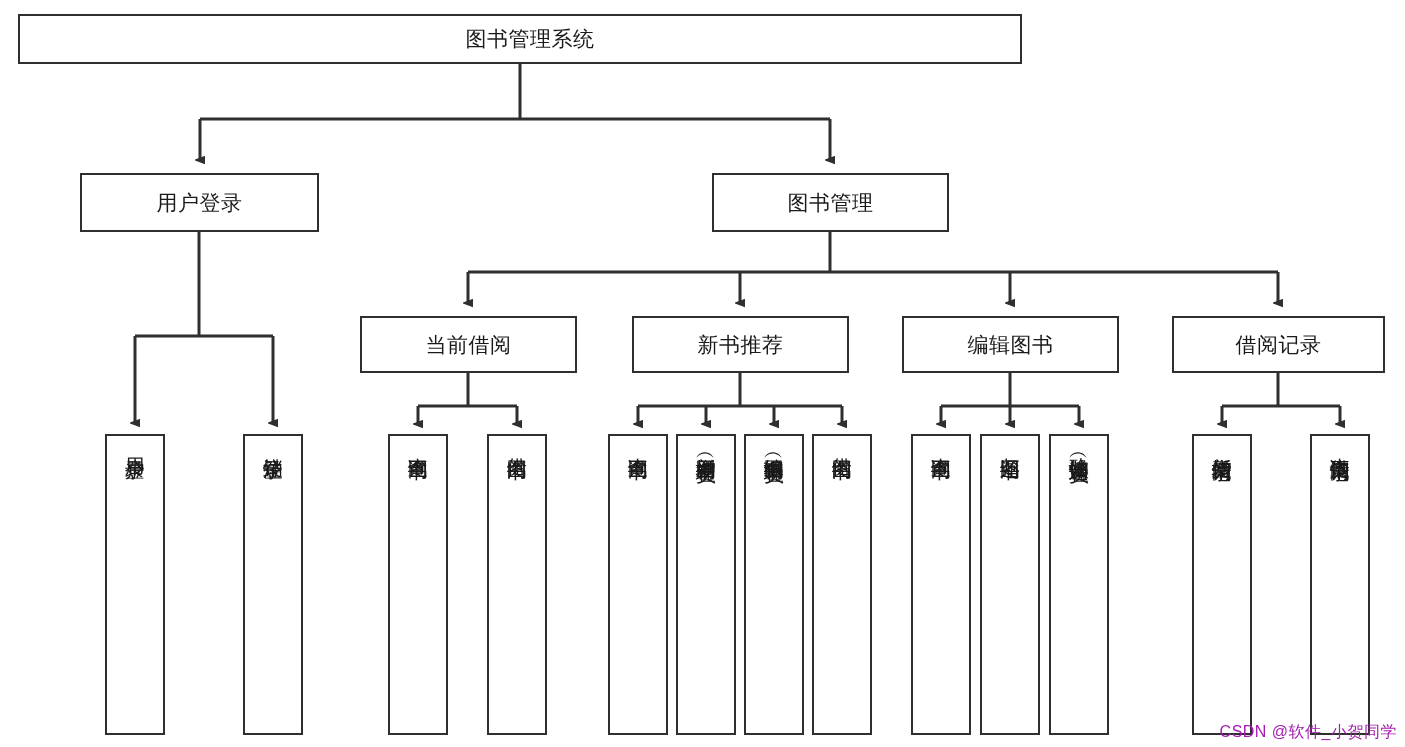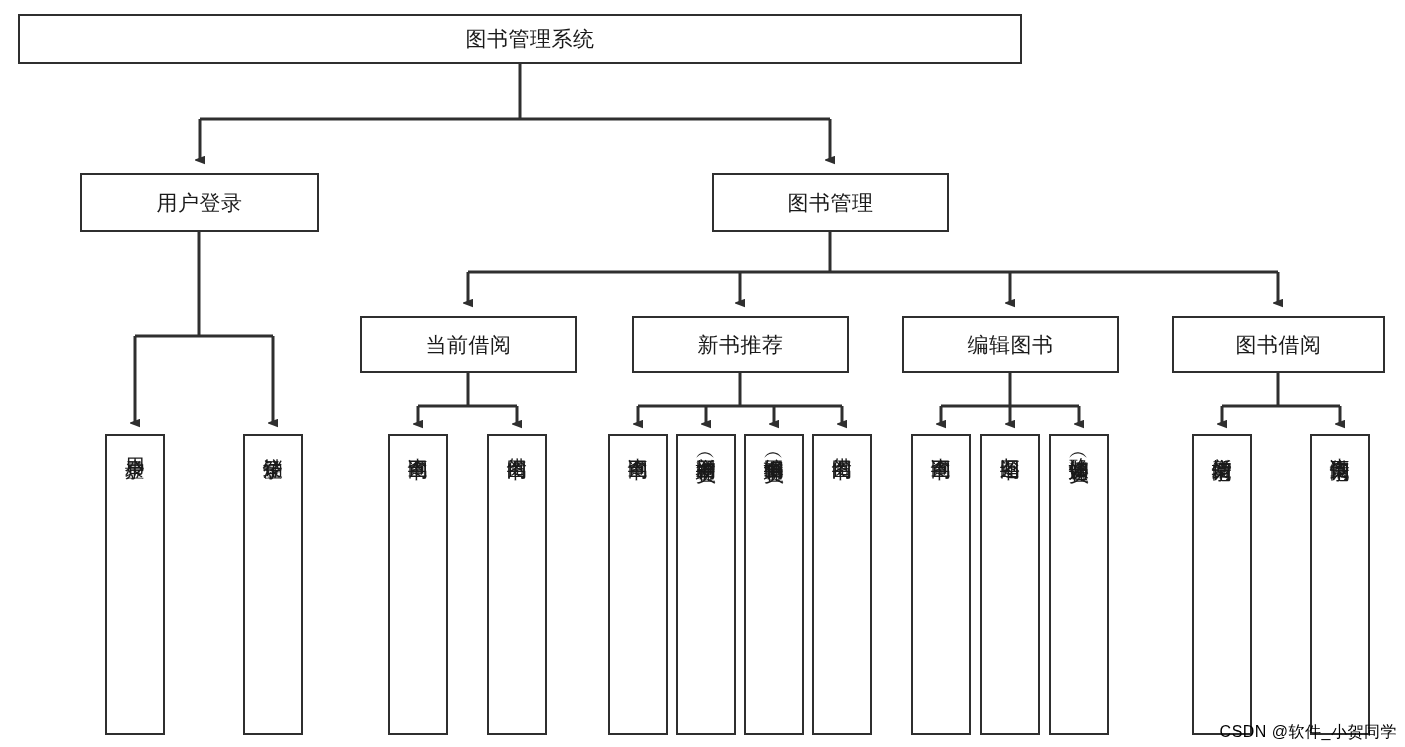--- a/index.html
+++ b/index.html
@@ -55,21 +55,21 @@
   }
   .node .hlabel {
     display: block;
     white-space: nowrap;
   }
   #watermark {
     position: absolute;
     right: 8px;
     bottom: 4px;
     font-size: 16px;
-    color: #000000;
+    color: #a21caf;
     letter-spacing: 0.5px;
     white-space: nowrap;
     user-select: none;
   }
 </style>
 </head>
 <body>
 
 <div id="diagram-root">
 
@@ -137,21 +137,21 @@
   <div class="node horizontal" style="left:360px; top:316px; width:217px; height:57px;">
     <span class="hlabel">当前借阅</span>
   </div>
   <div class="node horizontal" style="left:632px; top:316px; width:217px; height:57px;">
     <span class="hlabel">新书推荐</span>
   </div>
   <div class="node horizontal" style="left:902px; top:316px; width:217px; height:57px;">
     <span class="hlabel">编辑图书</span>
   </div>
   <div class="node horizontal" style="left:1172px; top:316px; width:213px; height:57px;">
-    <span class="hlabel">图书借阅</span>
+    <span class="hlabel">借阅记录</span>
   </div>
 
   <div class="node vertical" style="left:105px; top:434px; width:60px; height:301px;">
     <span class="vlabel">用户登录</span>
   </div>
   <div class="node vertical" style="left:243px; top:434px; width:60px; height:301px;">
     <span class="vlabel">注销登录</span>
   </div>
 
   <div class="node vertical" style="left:388px; top:434px; width:60px; height:301px;">

